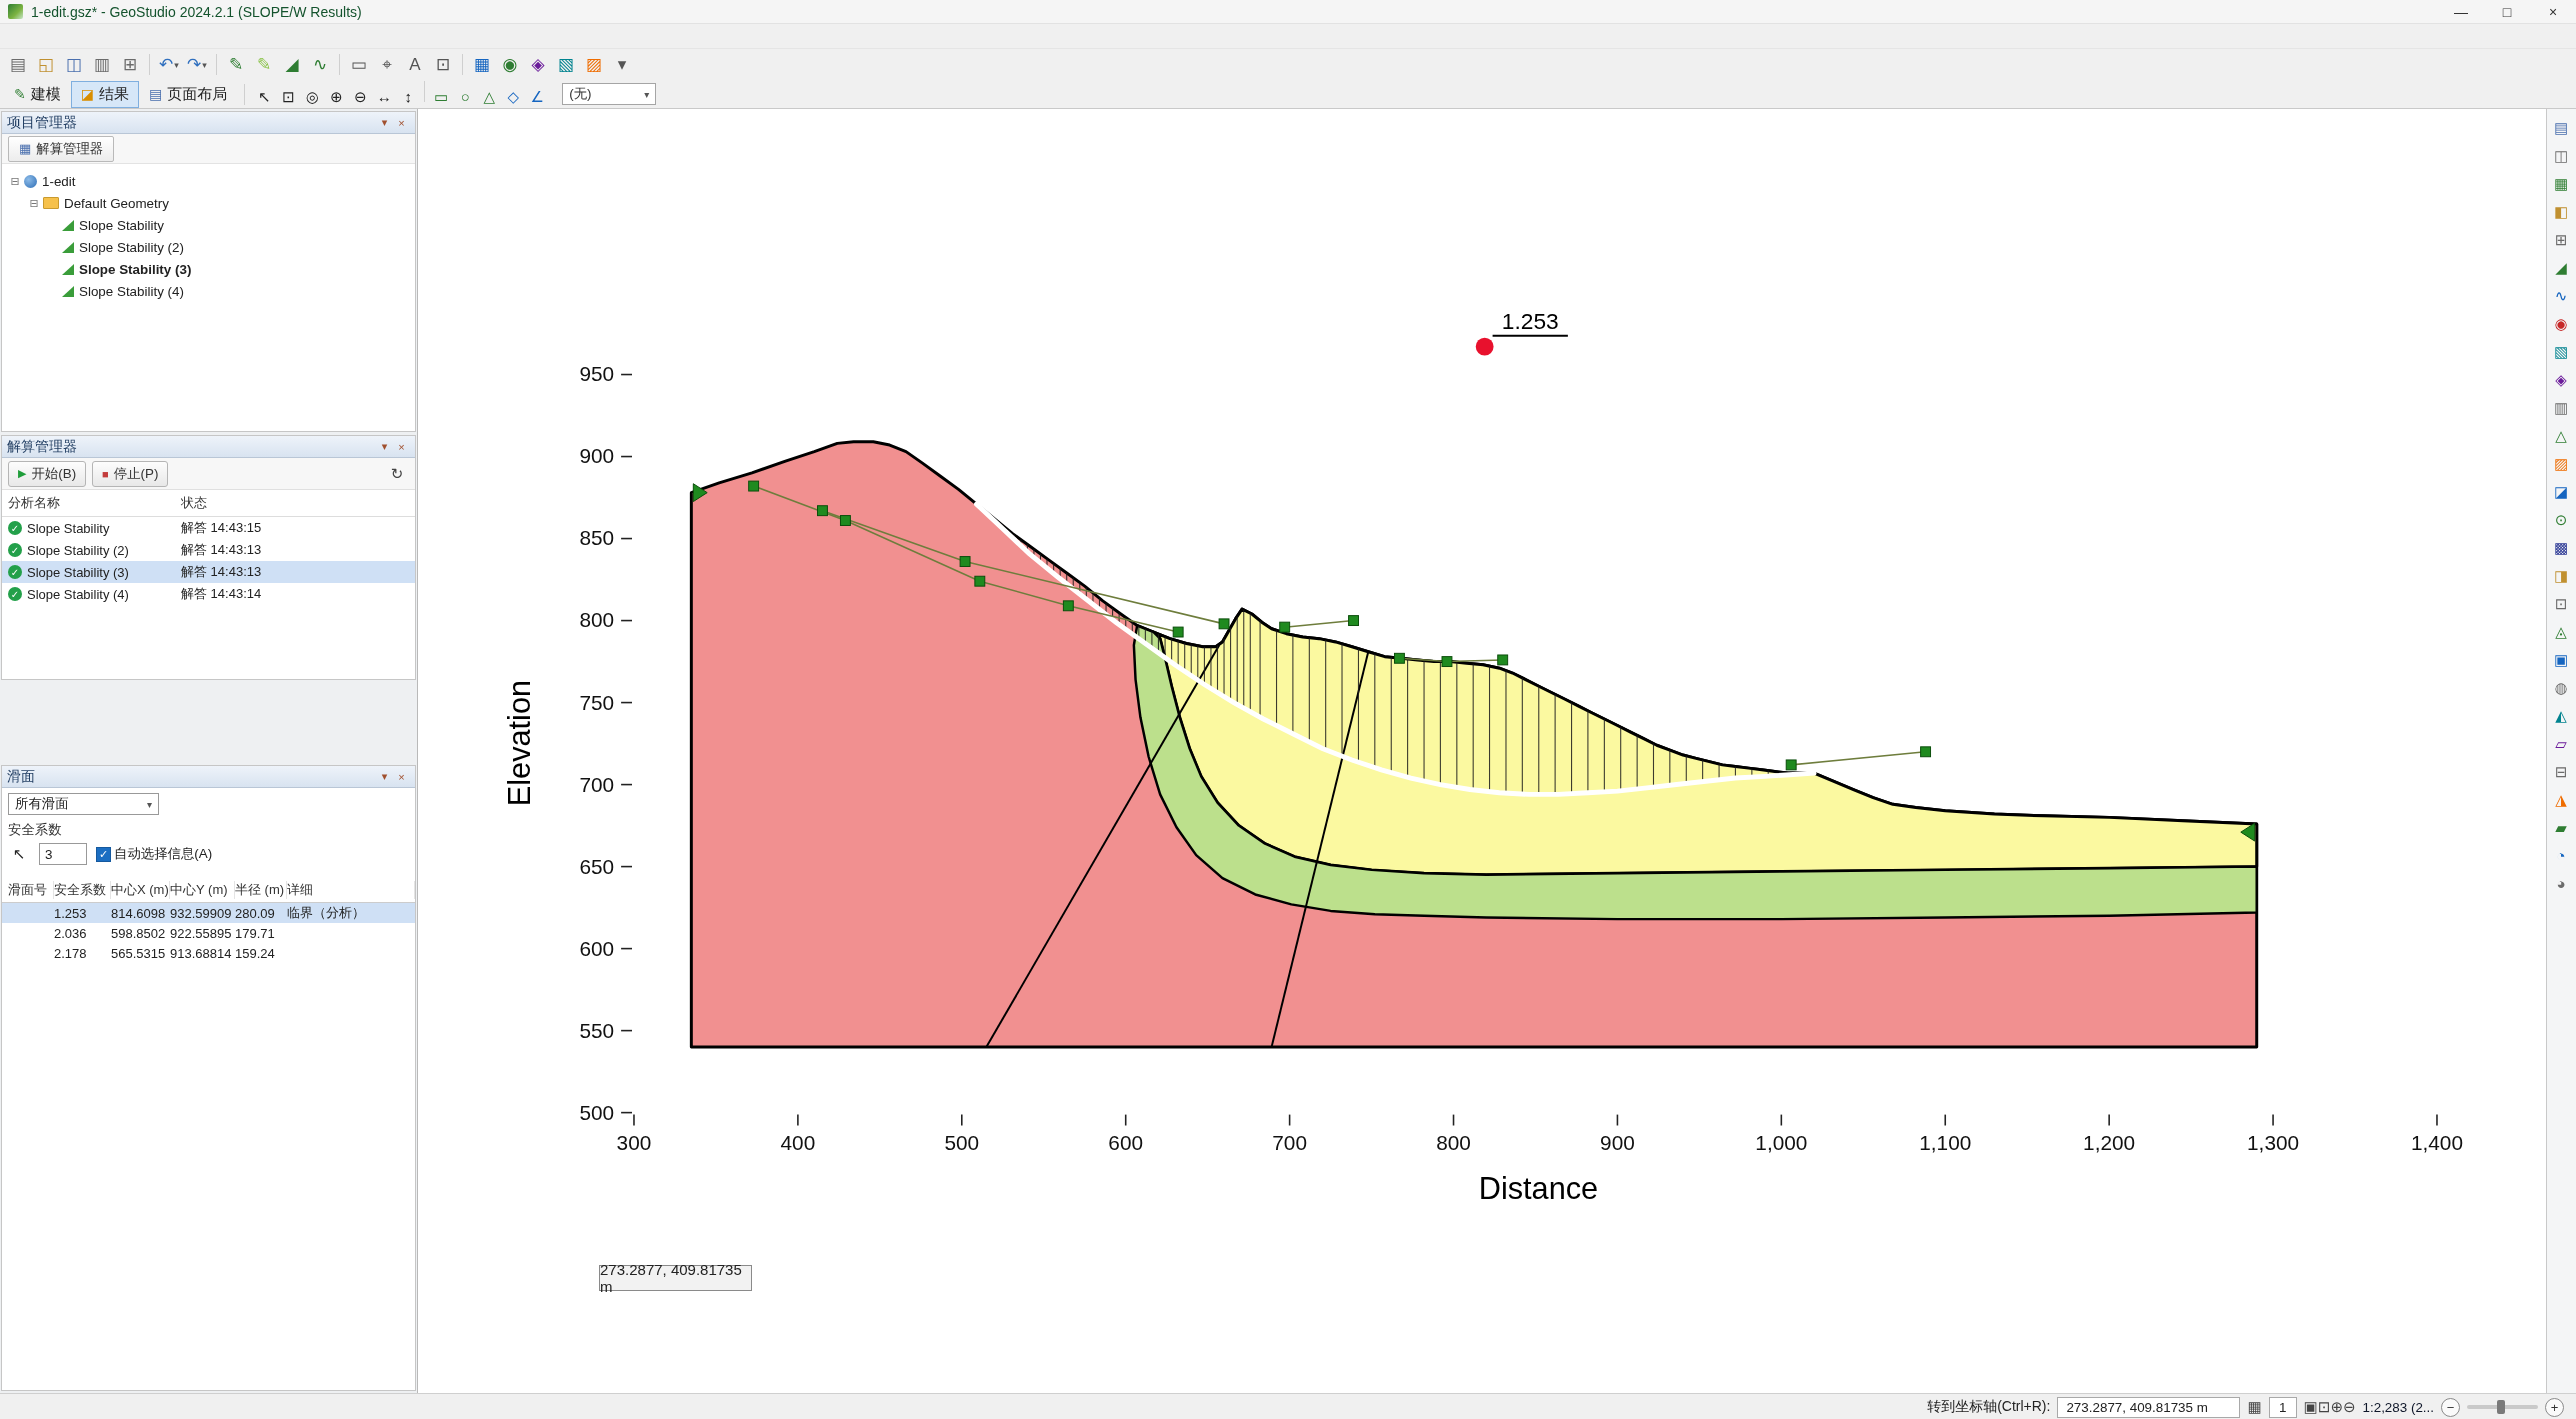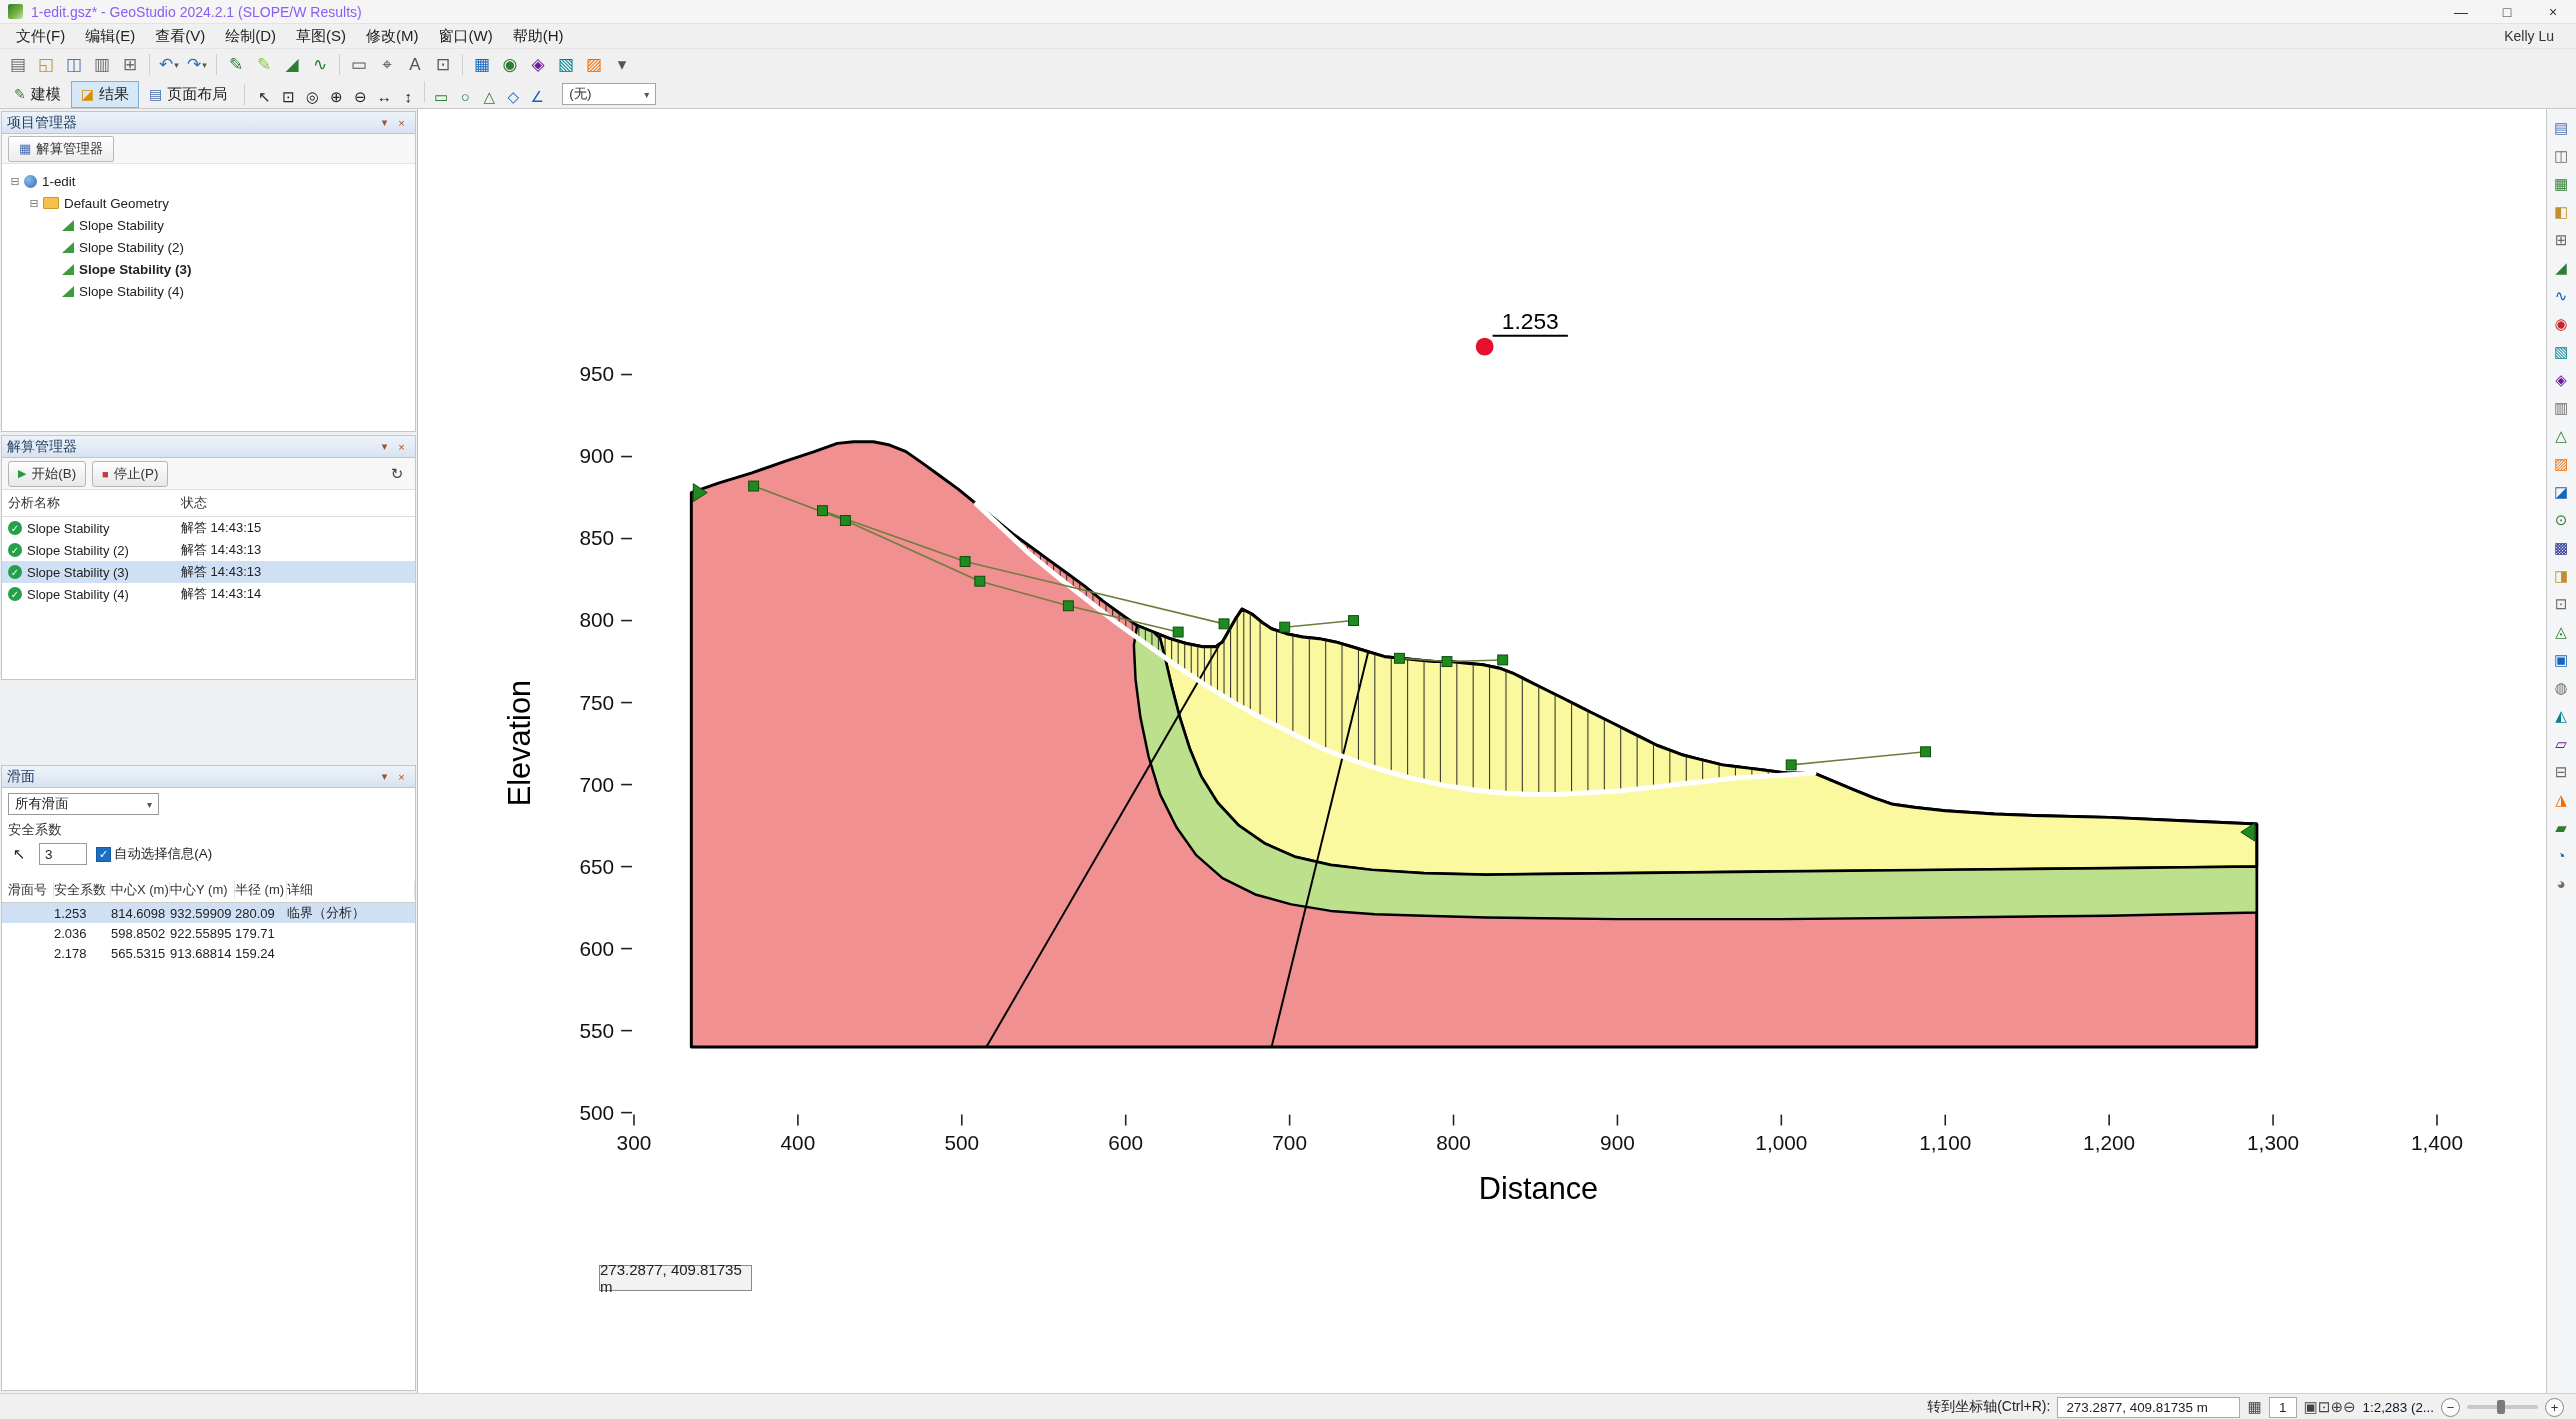--- a/index.html
+++ b/index.html
@@ -3,21 +3,21 @@
 <meta charset="utf-8">
 <style>
   * { margin:0; padding:0; box-sizing:border-box; }
   html,body { width:2576px; height:1420px; overflow:hidden; }
   body { font-family:"Liberation Sans","DejaVu Sans",sans-serif; background:#e8e8e8; position:relative; }
   .window { position:absolute; inset:0; background:#f0f0f0; }
 
   
   .titlebar { position:absolute; left:0; top:0; right:0; height:24px; background:#f5f5f5; border-bottom:1px solid #e2e2e2; display:flex; align-items:center; padding-left:8px; gap:8px; }
   .app-icon { width:15px; height:15px; border-radius:2px; background:linear-gradient(135deg,#2e7d32 0%,#7cb342 60%,#c8e6c9 100%); }
-  .title-text { font-size:14px; color:#8b5cf6; }
+  .title-text { font-size:14px; color:#14532d; }
   .win-controls { margin-left:auto; display:flex; height:100%; }
   .win-btn { width:46px; height:100%; display:flex; align-items:center; justify-content:center; font-size:14px; color:#333; background:transparent; border:none; }
 
   
   .menubar { position:absolute; left:0; top:24px; right:0; height:24px; background:#f0f0f0; display:flex; align-items:center; padding:0 6px; font-size:15px; color:#222; }
   .menu-items { display:flex; }
   .menu-item { padding:2px 10px; cursor:default; }
   .menu-user { margin-left:auto; padding-right:16px; font-size:14px; color:#333; }
 
   
@@ -116,33 +116,20 @@
   <div class="titlebar">
     <span class="app-icon"></span>
     <span class="title-text">1-edit.gsz* - GeoStudio 2024.2.1 (SLOPE/W Results)</span>
     <div class="win-controls">
       <button class="win-btn">—</button>
       <button class="win-btn">□</button>
       <button class="win-btn">×</button>
     </div>
   </div>
 
-  <div class="menubar">
-    <div class="menu-items">
-        <span class="menu-item">文件(F)</span>
-        <span class="menu-item">编辑(E)</span>
-        <span class="menu-item">查看(V)</span>
-        <span class="menu-item">绘制(D)</span>
-        <span class="menu-item">草图(S)</span>
-        <span class="menu-item">修改(M)</span>
-        <span class="menu-item">窗口(W)</span>
-        <span class="menu-item">帮助(H)</span>
-      </div>
-    <span class="menu-user">Kelly Lu</span>
-  </div>
 
   <div class="toolbar1" id="tb1">
       <button class="tb-btn">
         <span class="tb-glyph" style="color: rgb(107, 107, 107);">▤</span>
       </button>
       <button class="tb-btn">
         <span class="tb-glyph" style="color: rgb(192, 144, 48);">◱</span>
       </button>
       <button class="tb-btn">
         <span class="tb-glyph" style="color: rgb(74, 111, 174);">◫</span>

